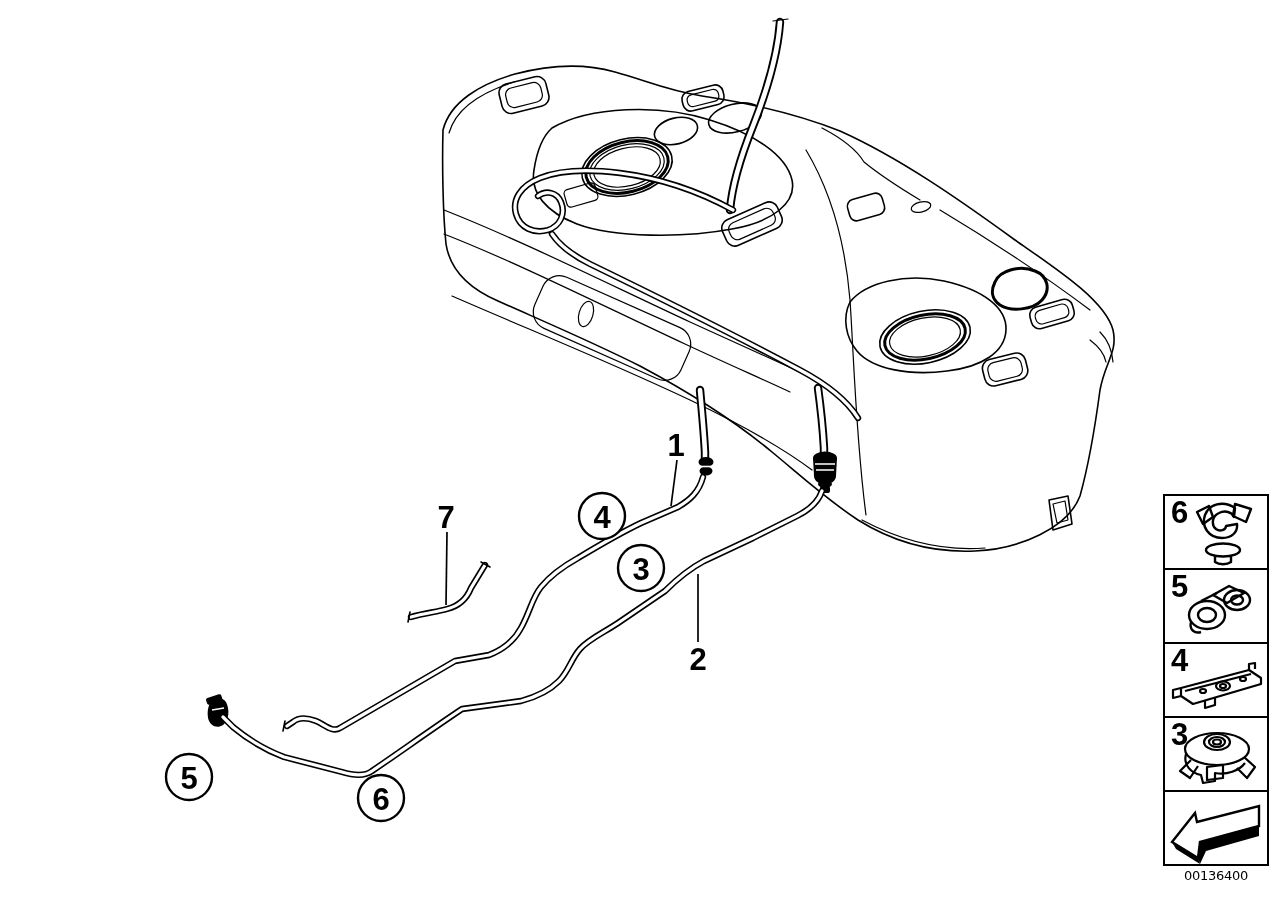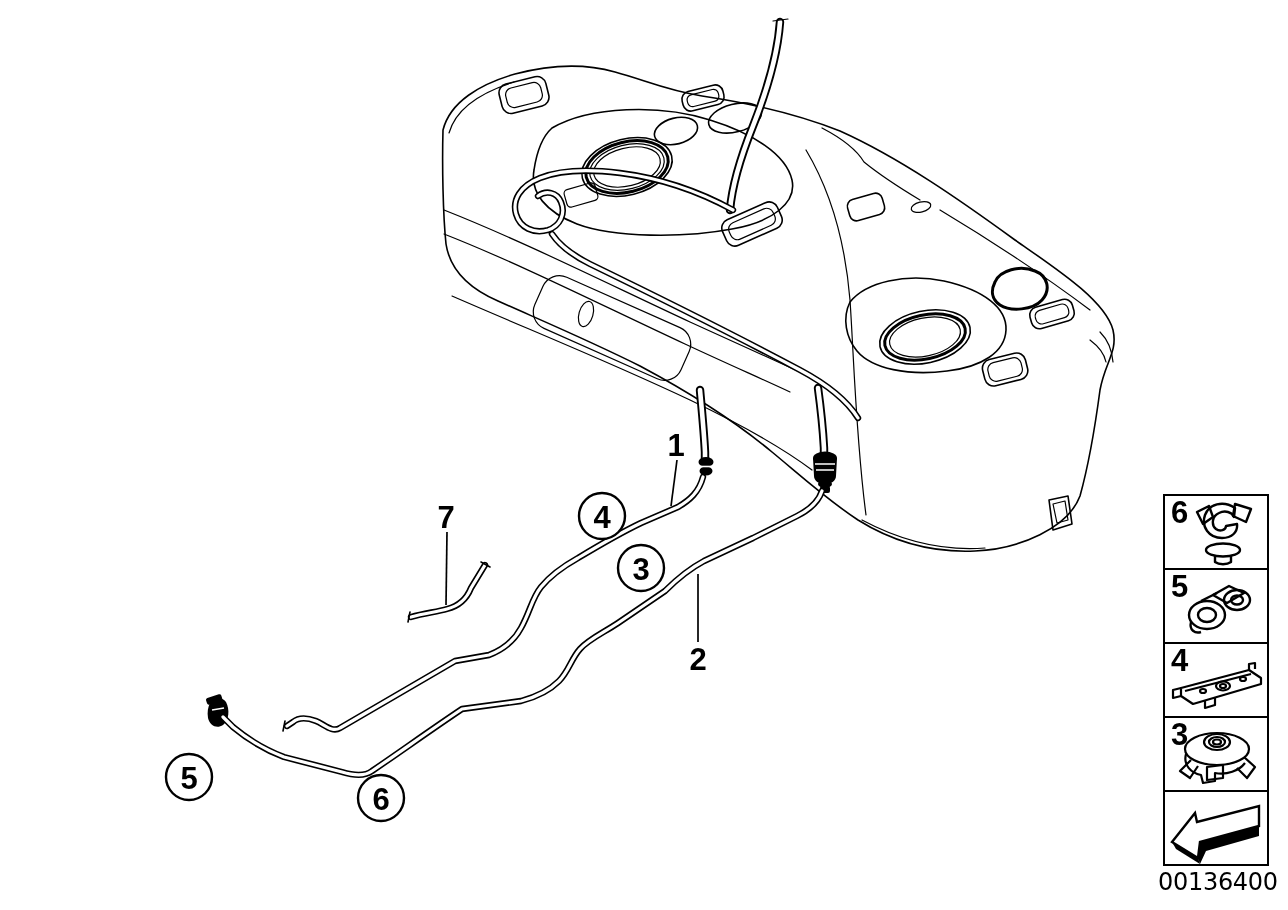--- a/index.html
+++ b/index.html
@@ -23,21 +23,21 @@
   .callout-circle{fill:#fff;stroke:#000;stroke-width:2.4;}
   .callout-text{font-family:"Liberation Sans",sans-serif;font-weight:700;font-size:31px;fill:#000;}
   
   .sidebar{position:absolute;left:1163px;top:494px;width:106px;}
   .sb-box{box-sizing:border-box;width:106px;height:76px;border:2px solid #000;
           margin-top:-2px;position:relative;background:#fff;}
   .sb-box:first-child{margin-top:0;}
   .sb-num{position:absolute;top:0px;left:6px;font-weight:700;font-size:31px;line-height:34px;color:#000;z-index:2;}
   .sb-svg{position:absolute;left:0;top:0;width:102px;height:72px;}
   .partnum{position:absolute;left:1158px;top:868px;width:116px;text-align:center;
-           font-family:"DejaVu Sans","Liberation Sans",sans-serif;font-size:24px;
+           font-family:"DejaVu Sans","Liberation Sans",sans-serif;font-size:13px;
            letter-spacing:-0.3px;color:#000;}
 </style>
 </head>
 <body>
 
 <svg class="stage" viewBox="0 0 1288 910">
   <defs>
     <path id="p-l1" d="M 703,477 C 699,492 690,500 678,507 L 641,523 C 620,533 598,546 578,558 C 562,567 550,576 541,587 C 532,598 530,612 521,628 C 514,641 502,650 489,655 L 455,661 L 340,728 C 332,733 324,724 316,721 C 308,718 299,717 293,722 L 287,726"></path>
     <path id="p-l2" d="M 822,491 C 818,503 809,510 797,516 L 753,538 L 704,561 C 689,569 677,579 665,591 L 618,623 C 603,633 589,639 580,649 C 571,659 569,671 559,681 C 549,691 536,697 521,701 L 462,709 C 432,729 400,752 372,771 C 364,777 352,775 342,772 L 284,757 C 263,749 245,737 233,727 L 223,717"></path>
     <path id="p-7" d="M 411,617 C 425,613 437,612 447,609 C 459,606 467,598 471,588 L 485,565"></path>

